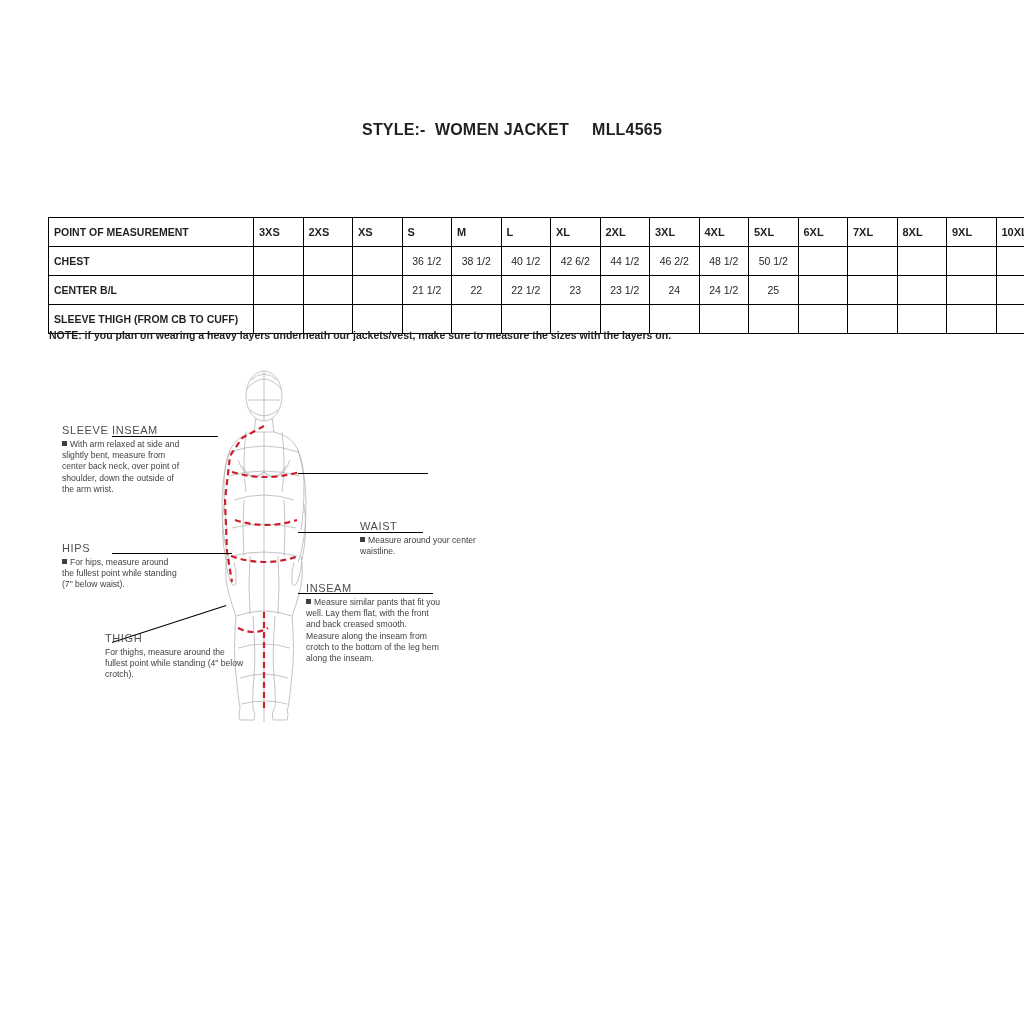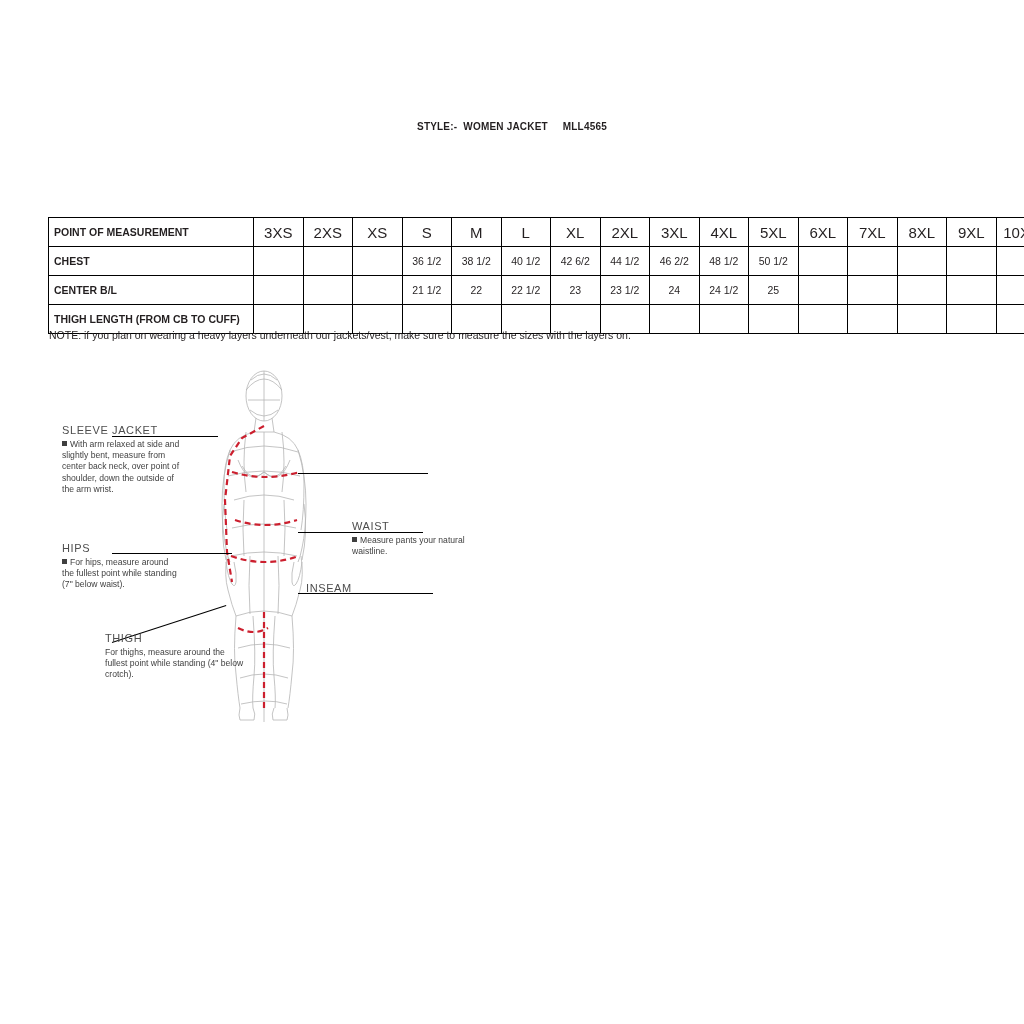--- a/index.html
+++ b/index.html
@@ -16,21 +16,21 @@
     overflow: hidden;
   }
 
   
   #style-title {
     position: absolute;
     top: 121px;
     left: 0;
     width: 1024px;
     text-align: center;
-    font-size: 10px;
+    font-size: 16px;
     font-weight: bold;
     letter-spacing: 0.2px;
     white-space: pre;
   }
 
   
   #size-table-wrap {
     position: absolute;
     top: 217px;
     left: 48px;
@@ -48,42 +48,42 @@
     padding: 0 5px;
     text-align: left;
     vertical-align: middle;
     font-weight: normal;
   }
   table.size-table thead th.pom-head {
     font-weight: bold;
     font-size: 10.5px;
   }
   table.size-table thead th.size-head {
-    text-align: center;
-    font-weight: normal;
-    font-size: 15px;
+    text-align: left;
+    font-weight: bold;
+    font-size: 11px;
   }
   table.size-table tbody td.row-label {
     font-weight: bold;
     font-size: 10.5px;
   }
   table.size-table tbody td.val {
     text-align: center;
     font-size: 10.5px;
   }
   col.c-label { width: 205px; }
   col.c-size  { width: 49.5px; }
 
   
   #note-line {
     position: absolute;
     top: 329px;
     left: 49px;
     font-size: 10.5px;
-    font-weight: normal;
+    font-weight: bold;
     white-space: pre;
   }
 
   
   #figure-area {
     position: absolute;
     top: 360px;
     left: 48px;
     width: 500px;
     height: 380px;
@@ -114,21 +114,21 @@
     vertical-align: 1px;
   }
 
   
   #c-sleeve { left: 14px; top: 64px; width: 124px; }
   #c-hips   { left: 14px; top: 182px; width: 120px; }
   #c-thigh  { left: 14px; top: 272px; width: 140px; margin-left: 43px; }
 
   
   #c-bust   { left: 258px; top: 101px; width: 130px; }
-  #c-waist  { left: 258px; top: 160px; width: 125px; padding-left: 46px; }
+  #c-waist  { left: 266px; top: 160px; width: 125px; padding-left: 46px; }
   #c-inseam { left: 258px; top: 222px; width: 135px; }
 
   .lead-line {
     position: absolute;
     background: #000;
     height: 1px;
   }
   svg.figure-svg {
     position: absolute;
     left: 150px;
@@ -217,21 +217,21 @@
         <td class="val">24</td>
         <td class="val">24 1/2</td>
         <td class="val">25</td>
         <td class="val"></td>
         <td class="val"></td>
         <td class="val"></td>
         <td class="val"></td>
         <td class="val"></td>
       </tr>
       <tr>
-        <td class="row-label">THIGH LENGTH (FROM CB TO CUFF)</td>
+        <td class="row-label">SLEEVE THIGH (FROM CB TO CUFF)</td>
         <td class="val"></td>
         <td class="val"></td>
         <td class="val"></td>
         <td class="val"></td>
         <td class="val"></td>
         <td class="val"></td>
         <td class="val"></td>
         <td class="val"></td>
         <td class="val"></td>
         <td class="val"></td>
@@ -323,37 +323,38 @@
   </svg>
 
   <div class="lead-line" style="left:64px; top:76px; width:106px;"></div>
   <div class="lead-line" style="left:64px; top:193px; width:120px;"></div>
   <div class="lead-line" style="left:64px; top:282px; width:120px; transform:rotate(-18deg); transform-origin:left center;"></div>
   <div class="lead-line" style="left:250px; top:113px; width:130px;"></div>
   <div class="lead-line" style="left:250px; top:172px; width:125px;"></div>
   <div class="lead-line" style="left:250px; top:233px; width:135px;"></div>
 
   <div class="callout" id="c-sleeve">
-    <div class="ct">SLEEVE JACKET</div>
+    <div class="ct">SLEEVE INSEAM</div>
     <div class="cb"><span class="bullet"></span><span>With arm relaxed at side and slightly bent, measure from center back neck, over point of shoulder, down the outside of the arm wrist.</span></div>
   </div>
 
   <div class="callout" id="c-hips">
     <div class="ct">HIPS</div>
     <div class="cb"><span class="bullet"></span><span>For hips, measure around the fullest point while standing (7" below waist).</span></div>
   </div>
 
   <div class="callout" id="c-thigh">
     <div class="ct">THIGH</div>
     <div class="cb">For thighs, measure around the fullest point while standing (4" below crotch).</div>
   </div>
 
 
   <div class="callout" id="c-waist">
     <div class="ct">WAIST</div>
-    <div class="cb"><span class="bullet"></span><span>Measure pants your natural waistline.</span></div>
+    <div class="cb"><span class="bullet"></span><span>Measure around your center waistline.</span></div>
   </div>
 
   <div class="callout" id="c-inseam">
     <div class="ct">INSEAM</div>
+    <div class="cb"><span class="bullet"></span><span>Measure similar pants that fit you well. Lay them flat, with the front and back creased smooth. Measure along the inseam from crotch to the bottom of the leg hem along the inseam.</span></div>
   </div>
 
 </div>
 
 </body></html>

